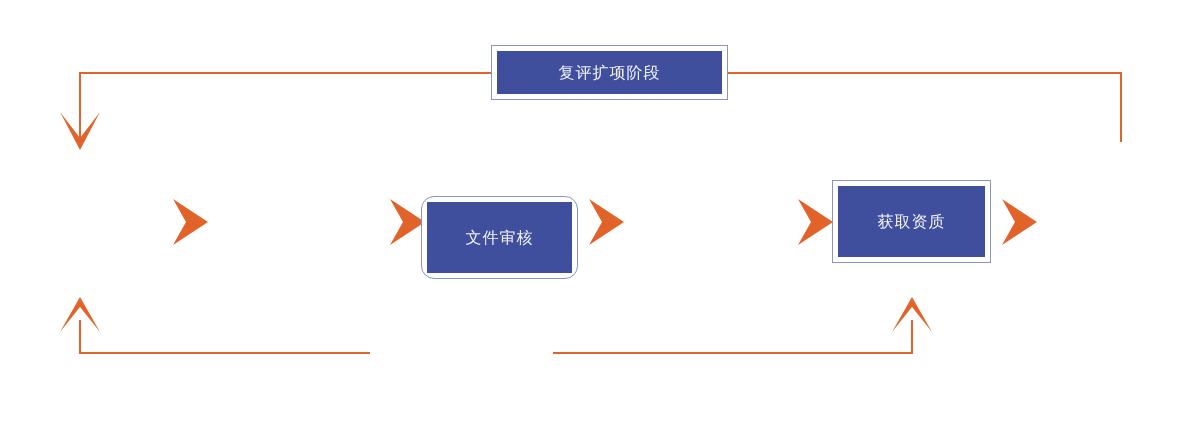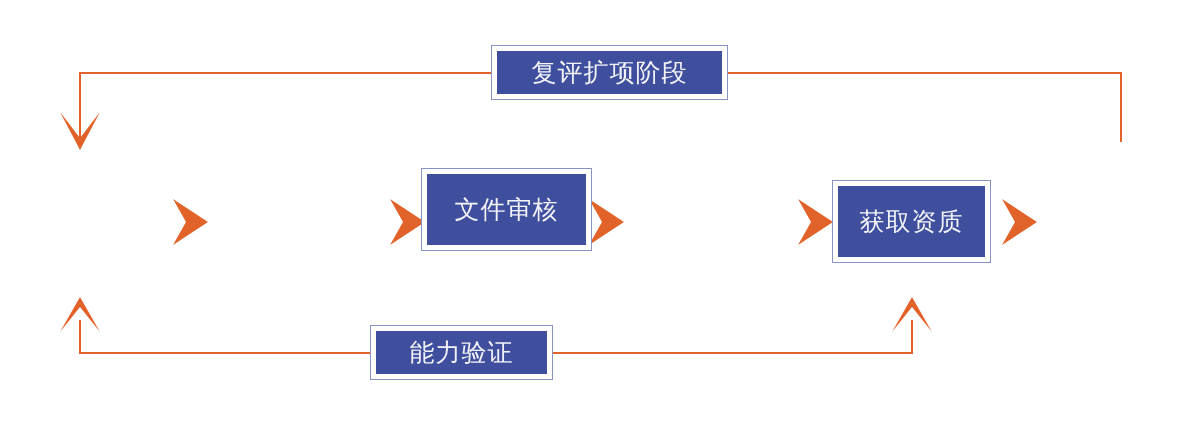--- a/index.html
+++ b/index.html
@@ -32,21 +32,21 @@
     height: 100%;
     box-sizing: border-box;
     background: #3f4f9d;
     border: 1px solid #ffffff;
     display: flex;
     align-items: center;
     justify-content: center;
   }
   .node-label {
     color: #f2f3f8;
-    font-size: 25px;
+    font-size: 16px;
     letter-spacing: 1px;
     line-height: 1;
     white-space: nowrap;
     font-weight: 400;
   }
   
   .hline, .vline {
     position: absolute;
     background: #e2632a;
     z-index: 2;
@@ -98,21 +98,21 @@
     </svg>
   </div>
 
 
   <div class="chevron" style="left:390px; top:199px;">
     <svg width="36" height="46" viewBox="0 0 36 46">
       <path d="M0 0 L35 23 L0 46 L13 23 Z" fill="#e2632a"></path>
     </svg>
   </div>
 
-  <div class="node" style="left:421px; top:168px; width:171px; height:83px;">
+  <div class="node" style="left:421px; top:196px; width:157px; height:83px;border-radius:13px;">
     <div class="node-inner">
       <span class="node-label">文件审核</span>
     </div>
   </div>
 
   <div class="chevron" style="left:589px; top:199px;">
     <svg width="36" height="46" viewBox="0 0 36 46">
       <path d="M0 0 L35 23 L0 46 L13 23 Z" fill="#e2632a"></path>
     </svg>
   </div>
@@ -150,19 +150,14 @@
       <path d="M20 0 L40 35 L20 10 L0 35 Z" fill="#e2632a"></path>
     </svg>
   </div>
 
   <div class="arrowhead" style="left:892px; top:297px;">
     <svg width="40" height="36" viewBox="0 0 40 36">
       <path d="M20 0 L40 35 L20 10 L0 35 Z" fill="#e2632a"></path>
     </svg>
   </div>
 
-  <div class="node" style="left:370px; top:325px; width:183px; height:55px;">
-    <div class="node-inner">
-      <span class="node-label">能力验证</span>
-    </div>
-  </div>
 
 </div>
 
 </body></html>

